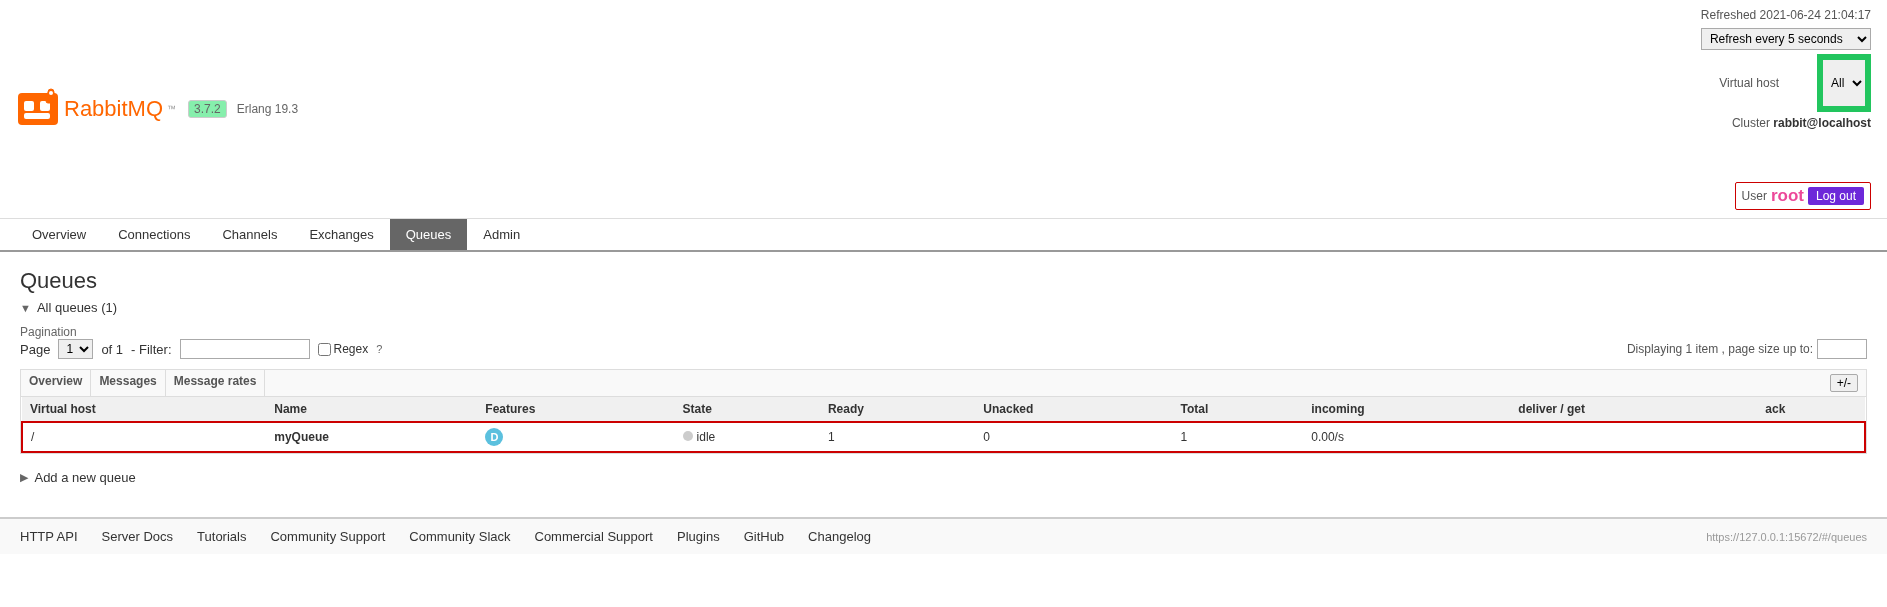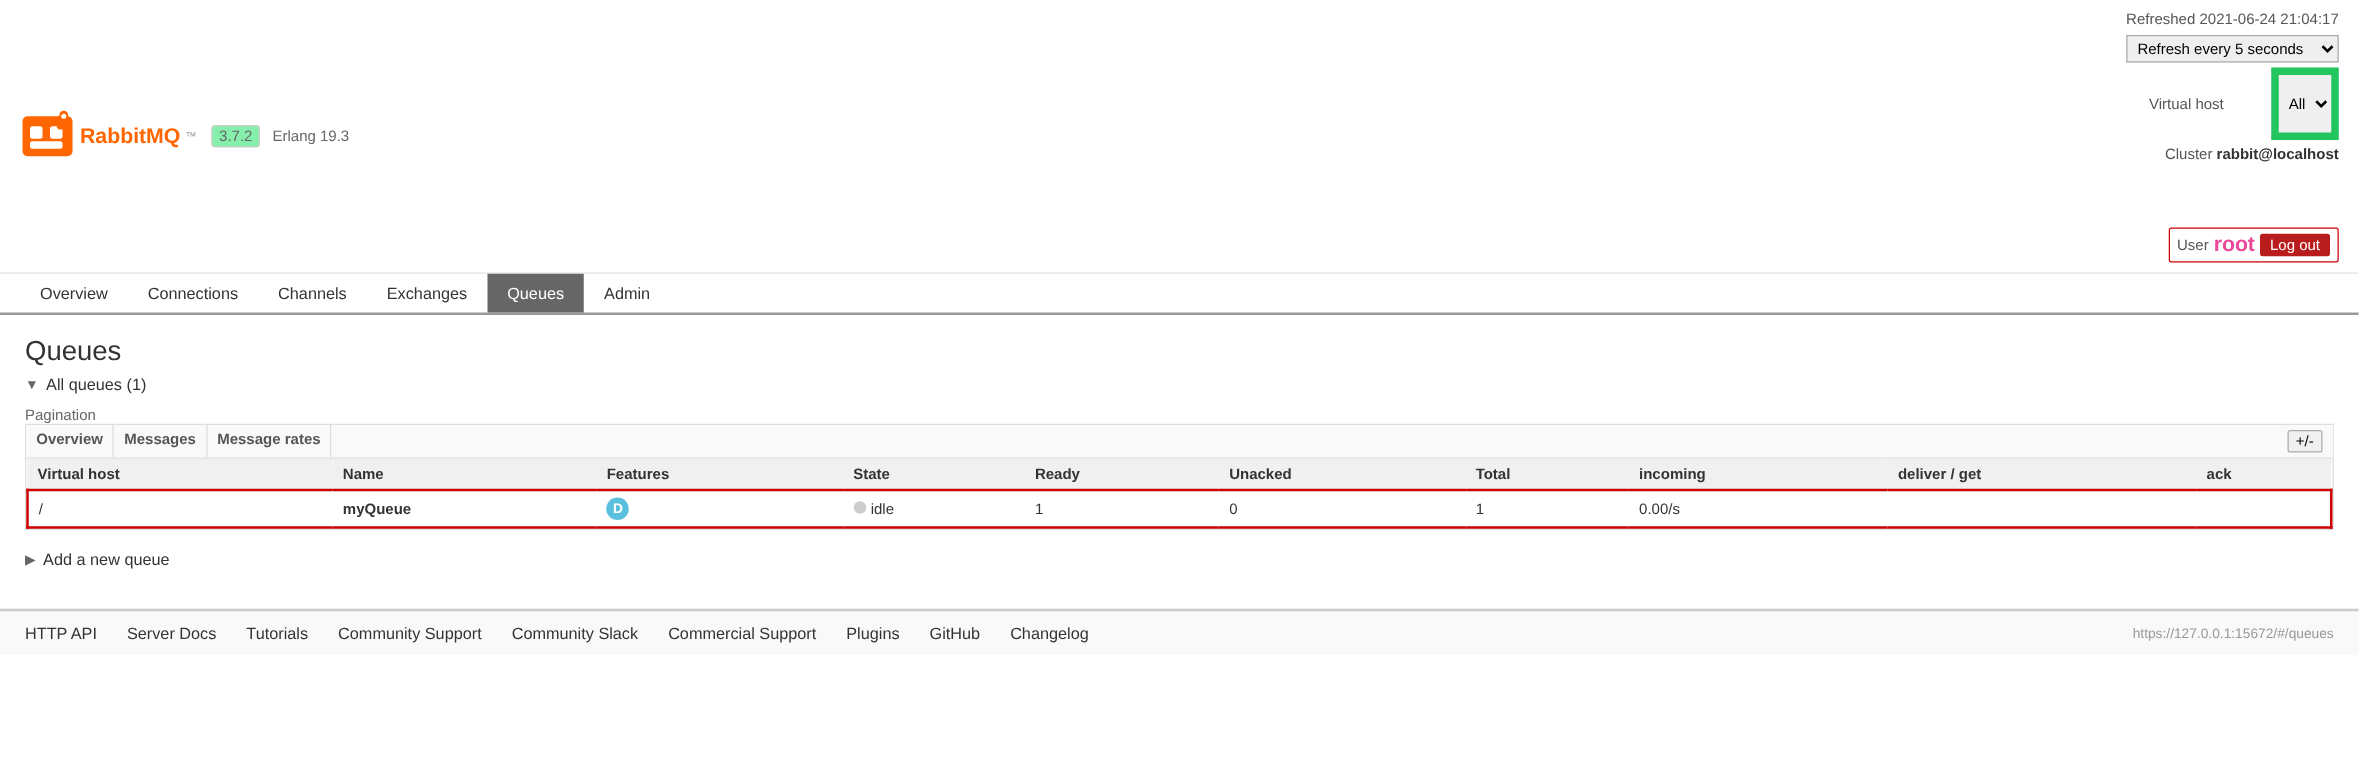--- a/index.html
+++ b/index.html
@@ -3,35 +3,35 @@
   <meta charset="utf-8">
   <style>
     * { box-sizing: border-box; margin: 0; padding: 0; }
     body { font-family: Arial, sans-serif; font-size: 13px; color: #333; background: #fff; }
 
     
     .header { display: flex; align-items: center; justify-content: space-between; padding: 8px 16px; border-bottom: 1px solid #ddd; }
     .logo-area { display: flex; align-items: center; gap: 12px; }
     .logo { display: flex; align-items: center; gap: 4px; }
     .logo-icon { width: 44px; height: 44px; }
-    .logo-text { font-size: 17px; font-weight: bold; color: #f60; }
+    .logo-text { font-size: 22px; font-weight: normal; color: #f60; }
     .logo-tm { font-size: 9px; vertical-align: super; color: #999; }
     .version-info { display: flex; gap: 10px; align-items: center; color: #666; font-size: 12px; }
     .version-badge { background: #86efac; border: 1px solid #ccc; border-radius: 3px; padding: 1px 5px; font-size: 12px; }
     .header-right { display: flex; flex-direction: column; align-items: flex-end; gap: 4px; }
     .refresh-row { display: flex; align-items: center; gap: 6px; font-size: 12px; color: #555; flex-direction: column; }
     .refresh-select { font-size: 12px; padding: 2px 4px; border: 1px solid #aaa; }
     .vhost-row { display: flex; align-items: center; gap: 6px; font-size: 12px; color: #555; }
     .vhost-select { font-size: 12px; padding: 15px 4px; border: 6px solid #22c55e; margin-left: 32px; }
     .cluster-row { font-size: 12px; color: #555; }
     .cluster-row strong { color: #333; }
     .user-row { display: flex; align-items: center; gap: 4px; border: 1px solid #cc0000; padding: 3px 6px; border-radius: 2px; margin-top: 48px; }
     .user-label { font-size: 12px; color: #555; }
     .user-name { font-size: 17px; font-weight: bold; color: #ec4899; }
-    .logout-btn { background: #b91c1c; color: #fff; border: none; padding: 2px 8px; font-size: 12px; cursor: pointer; border-radius: 2px; }
+    .logout-btn { background: #6d28d9; color: #fff; border: none; padding: 2px 8px; font-size: 12px; cursor: pointer; border-radius: 2px; }
 
     
     .nav { display: flex; align-items: center; border-bottom: 2px solid #999; padding: 0 16px; background: #fff; }
     .nav-item { padding: 8px 16px; font-size: 13px; cursor: pointer; color: #333; text-decoration: none; }
     .nav-item.active { background: #666; color: #fff; }
 
     
     .main { padding: 16px 20px; }
     .page-title { font-size: 22px; font-weight: normal; color: #333; margin-bottom: 6px; }
     .section-header { display: flex; align-items: center; gap: 6px; font-size: 13px; color: #333; margin-bottom: 10px; cursor: pointer; }
@@ -134,20 +134,38 @@
 
 <div class="main">
   <h1 class="page-title">Queues</h1>
 
   <div class="section-header">
     <span class="arrow">▼</span>
     <span>All queues (1)</span>
   </div>
 
   <div class="pagination-label">Pagination</div>
+  <div class="pagination-row">
+    <span>Page</span>
+    <select>
+      <option>1</option>
+    </select>
+    <span>of 1</span>
+    <span>- Filter:</span>
+    <input type="text" class="filter-input" style="">
+    <label class="regex-label">
+      <input type="checkbox" style="">
+      <span>Regex</span>
+    </label>
+    <span class="help-icon">?</span>
+    <div class="display-right">
+      <span>Displaying 1 item , page size up to:</span>
+      <input type="text" class="page-size-input" style="">
+    </div>
+  </div>
 
   <div class="table-wrapper">
     <div class="section-top-labels">
       <span class="section-top-label">Overview</span>
       <span class="section-top-label">Messages</span>
       <span class="section-top-label">Message rates</span>
       <span style="margin-left:auto; padding:4px 8px;">
         <button class="plus-minus-btn">+/-</button>
       </span>
     </div>

